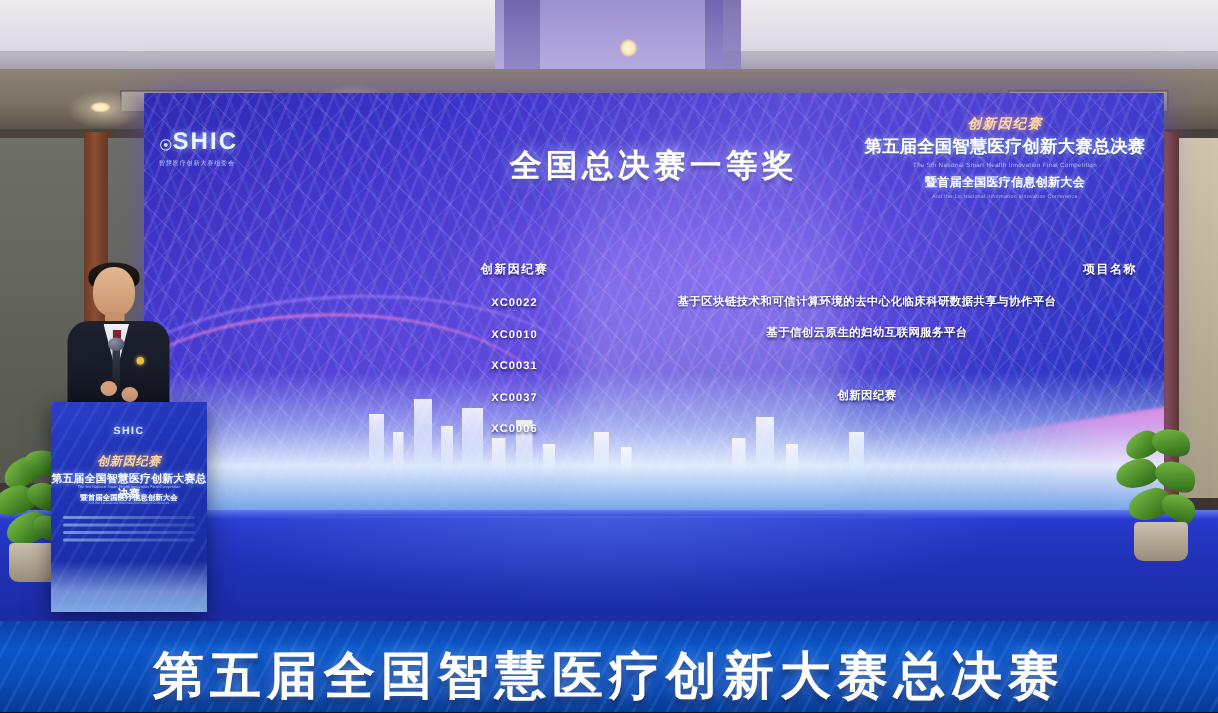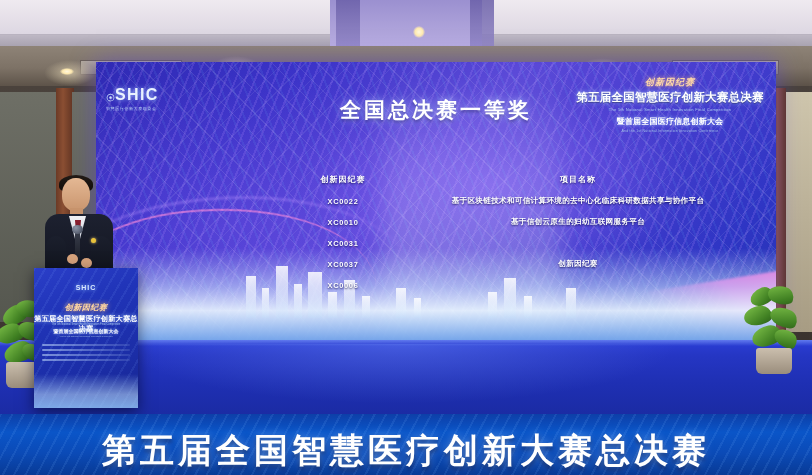--- a/index.html
+++ b/index.html
@@ -90,21 +90,21 @@
   .award{position:absolute;left:0;right:0;top:34px;text-align:center;}
   .award .t1{color:#ffffff;font-size:21px;font-weight:700;letter-spacing:3px;
     text-shadow:0 0 10px rgba(180,200,255,.9),0 2px 3px rgba(20,10,80,.55);}
   .award .t2{color:#ffffff;font-size:13.5px;font-weight:700;letter-spacing:2.5px;margin-top:14px;
     text-shadow:0 0 8px rgba(180,200,255,.85),0 2px 3px rgba(20,10,80,.5);}
 
   .tbl{position:absolute;left:192px;top:112px;width:470px;color:#fff;}
   .tbl .thead{display:flex;font-size:8px;font-weight:700;letter-spacing:1px;
     text-shadow:0 1px 2px rgba(10,10,70,.75);padding-bottom:6px;}
   .tbl .thead .c1{width:110px;text-align:center;}
-  .tbl .thead .c2{flex:1;text-align:center;}
+  .tbl .thead .c2{flex:1;text-align:right;}
   .trow{display:flex;align-items:center;min-height:17px;padding:2px 0;}
   .trow .c1{width:110px;text-align:center;font-size:7.4px;font-weight:700;letter-spacing:.7px;
     text-shadow:0 1px 2px rgba(10,10,70,.8);}
   .trow .c2{flex:1;text-align:center;font-size:7.6px;font-weight:700;line-height:1.38;letter-spacing:.3px;
     text-shadow:0 1px 2px rgba(10,10,70,.8);}
 
   
   .stage-floor{position:absolute;left:0;top:340px;width:812px;height:82px;
     background:linear-gradient(180deg,#2c3fd8 0%,#2536c4 18%,#1e2fb2 55%,#1a2aa0 100%);}
   .stage-floor:after{content:"";position:absolute;left:0;top:0;width:100%;height:6px;

